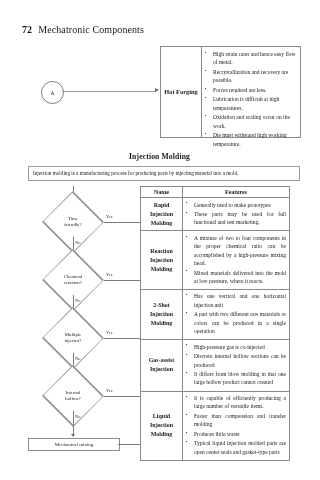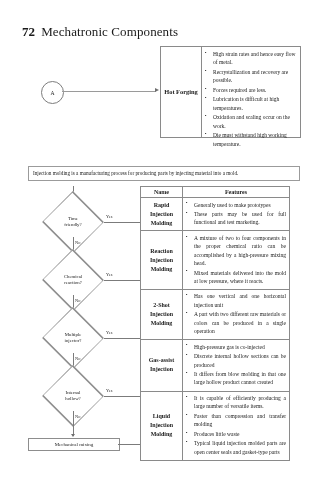--- a/index.html
+++ b/index.html
@@ -7,21 +7,21 @@
     width:319px;height:480px;position:relative;overflow:hidden;
     font-family:"Liberation Serif", serif;
     color:#1a1a1a;
     -webkit-font-smoothing:antialiased;
   }
   .page{position:absolute;inset:0;}
 
   
   .running-head{
     position:absolute;left:22px;top:24px;
-    font-size:13px;letter-spacing:.1px;white-space:nowrap;
+    font-size:10px;letter-spacing:.1px;white-space:nowrap;
   }
   .running-head .folio{font-weight:bold;margin-right:6px;}
   .running-head .chap{font-weight:normal;}
 
   
   .top-table{
     position:absolute;left:160px;top:46px;width:139px;height:90px;
     border:0.6px solid #8a8a8a;
     display:flex;
   }
@@ -150,20 +150,21 @@
           <li>Oxidation and scaling occur on the work.</li>
           <li>Die must withstand high working temperature.</li>
         </ul>
     </div>
   </div>
 
   <div class="circle-a">A</div>
   <div class="conn-line"></div>
   <div class="conn-arrow"></div>
 
+  <div class="section-title">Injection Molding</div>
 
   <div class="intro-box">Injection molding is a manufacturing process for producing parts by injecting material into a mold.</div>
 
   <div class="flow">
 
     <div class="vline" style="left:45px;top:0px;height:19px;"></div>
     <div class="arrow-down" style="left:42.7px;top:17px;"></div>
 
     <div class="dnode" style="left:14px;top:21px;">
       <div class="diamond">

